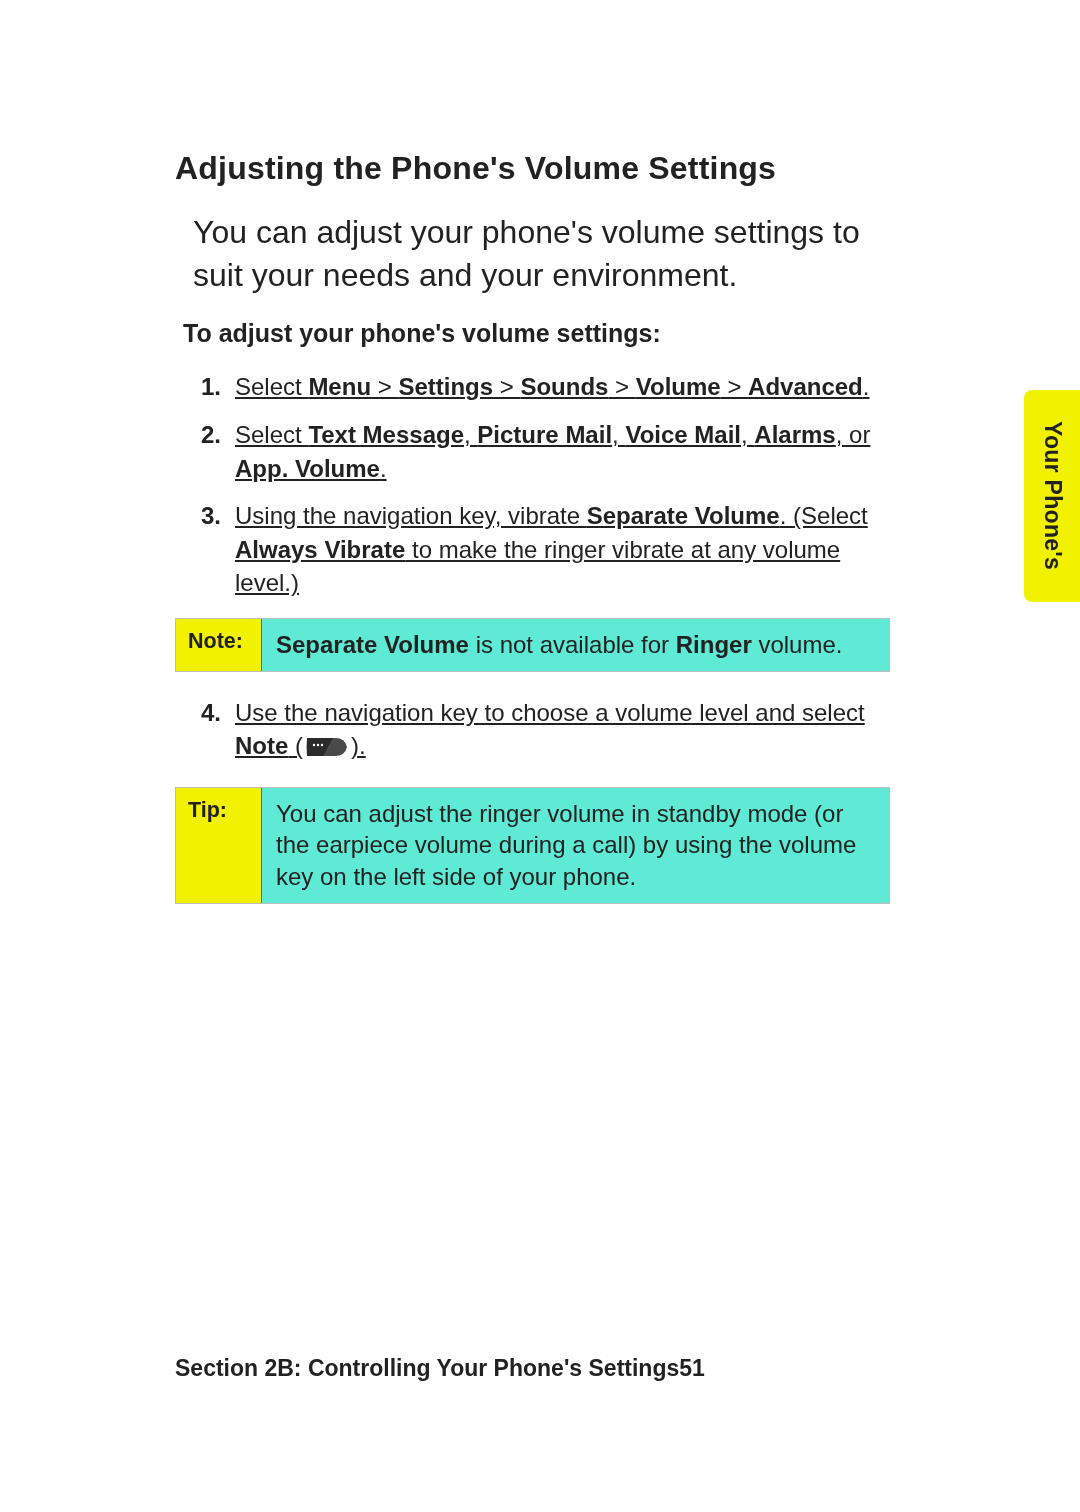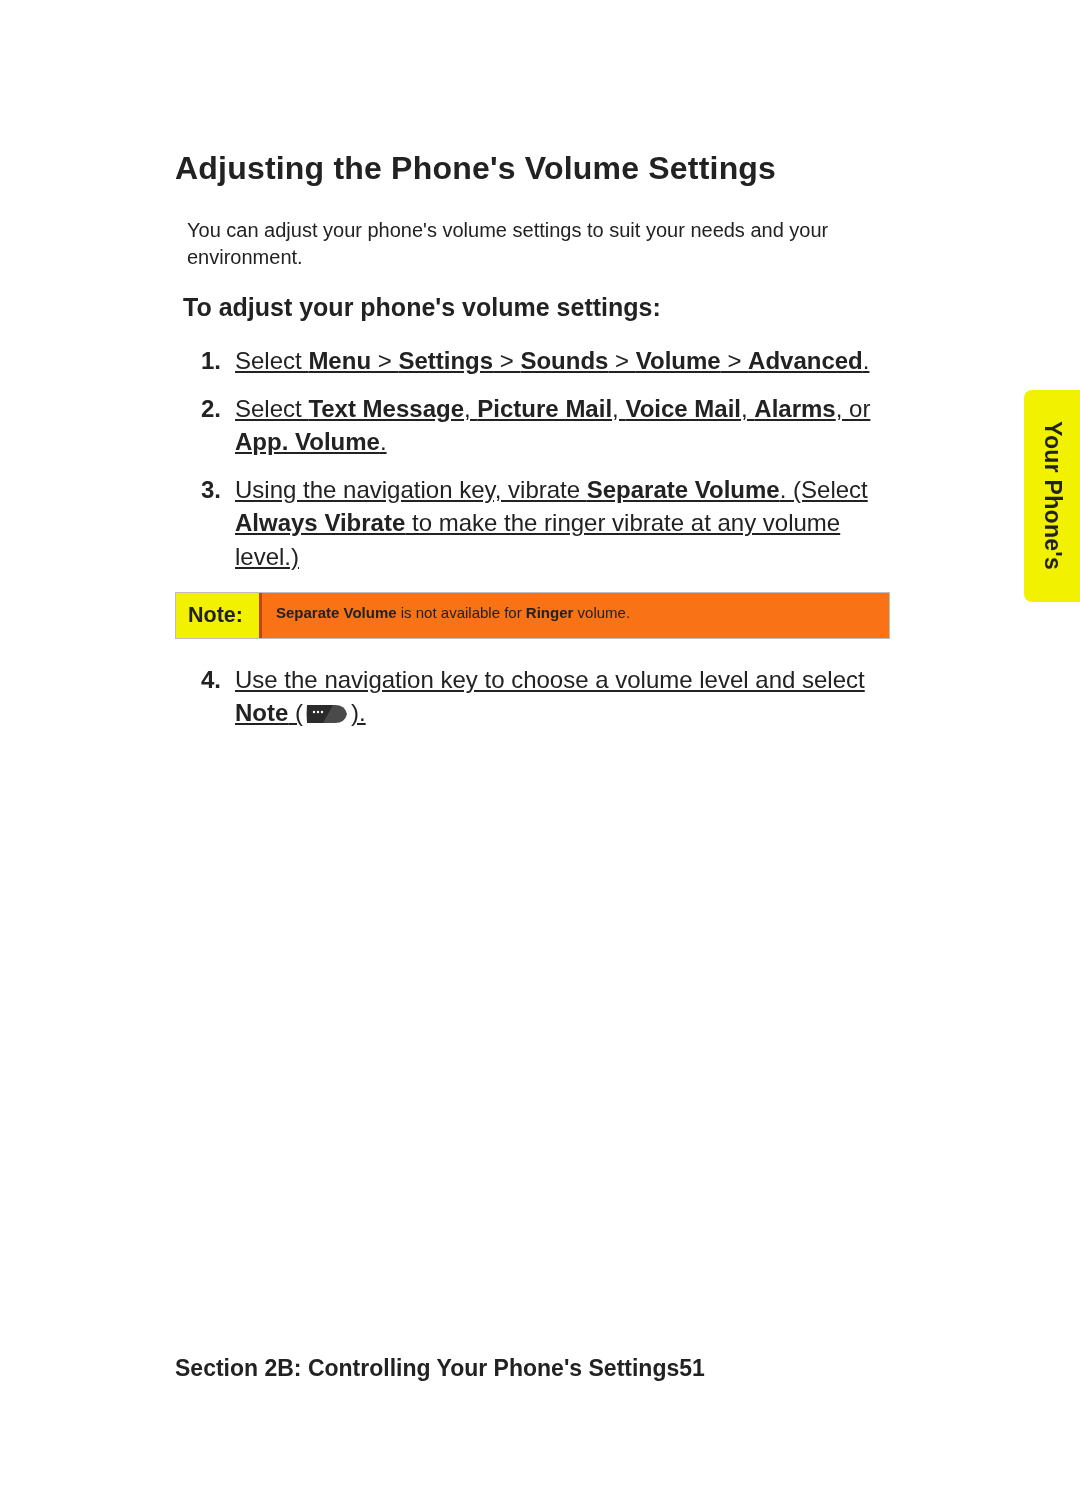--- a/index.html
+++ b/index.html
@@ -15,27 +15,27 @@
   .page {
     position: relative;
     width: 1080px;
     height: 1512px;
     box-sizing: border-box;
     padding: 150px 190px 0 175px; 
   }
   h1.title {
     font-size: 32px;
     font-weight: 700;
-    margin: 0 0 30px 0;
+    margin: 0 0 24px 0;
     letter-spacing: 0.2px;
   }
   .intro {
-    font-size: 20px;
+    font-size: 32px;
     line-height: 1.35;
-    margin: 0 0 22px 12px;
+    margin: 0 0 22px 18px;
     font-weight: 400;
   }
   .subhead {
     font-size: 25px;
     font-weight: 700;
     margin: 0 0 22px 8px;
   }
   ol.steps {
     list-style: none;
     margin: 0 0 18px 0;
@@ -68,26 +68,26 @@
     box-sizing: border-box;
   }
   .callout .label {
     width: 86px;
     flex: 0 0 86px;
     background: #f2f200;
     font-weight: 700;
     font-size: 21.5px;
     padding: 10px 8px 10px 12px;
     box-sizing: border-box;
-    border-right: 3px solid #c2410c;
+    border-right: 1px solid #c2410c;
   }
   .callout .body {
     flex: 1;
-    background: #f97316;
-    font-size: 15px;
+    background: #5eead4;
+    font-size: 24px;
     line-height: 1.32;
     padding: 10px 14px 10px 14px;
   }
   .done-icon {
     display: inline-block;
     vertical-align: -4px;
     margin: 0 2px;
   }
   
   .side-tab {
@@ -156,20 +156,24 @@
       <span>Use the navigation key to choose a volume level and select </span><span class="b">Note</span><span> (</span><span class="done-icon"><svg width="44" height="22" viewBox="0 0 44 22">
             <path d="M2 2 L30 2 Q40 2 42 11 Q40 20 30 20 L2 20 Q1 11 2 2 Z" fill="#4a4a4a"></path>
             <path d="M2 2 L28 2 L18 20 L2 20 Z" fill="#2b2b2b"></path>
             <circle cx="9" cy="9" r="1.2" fill="#fff"></circle>
             <circle cx="13" cy="9" r="1.2" fill="#fff"></circle>
             <circle cx="17" cy="9" r="1.2" fill="#fff"></circle>
           </svg></span><span>).</span>
     </li>
   </ol>
 
+  <div class="callout" style="margin-top:20px;">
+    <div class="label">Tip:</div>
+    <div class="body">You can adjust the ringer volume in standby mode (or the earpiece volume during a call) by using the volume key on the left side of your phone.</div>
+  </div>
 
 </div>
 
 <div class="side-tab">
   <span>Your Phone's</span>
 </div>
 
 <div class="footer">
   <span>Section 2B: Controlling Your Phone's Settings</span>
   <span>51</span>

